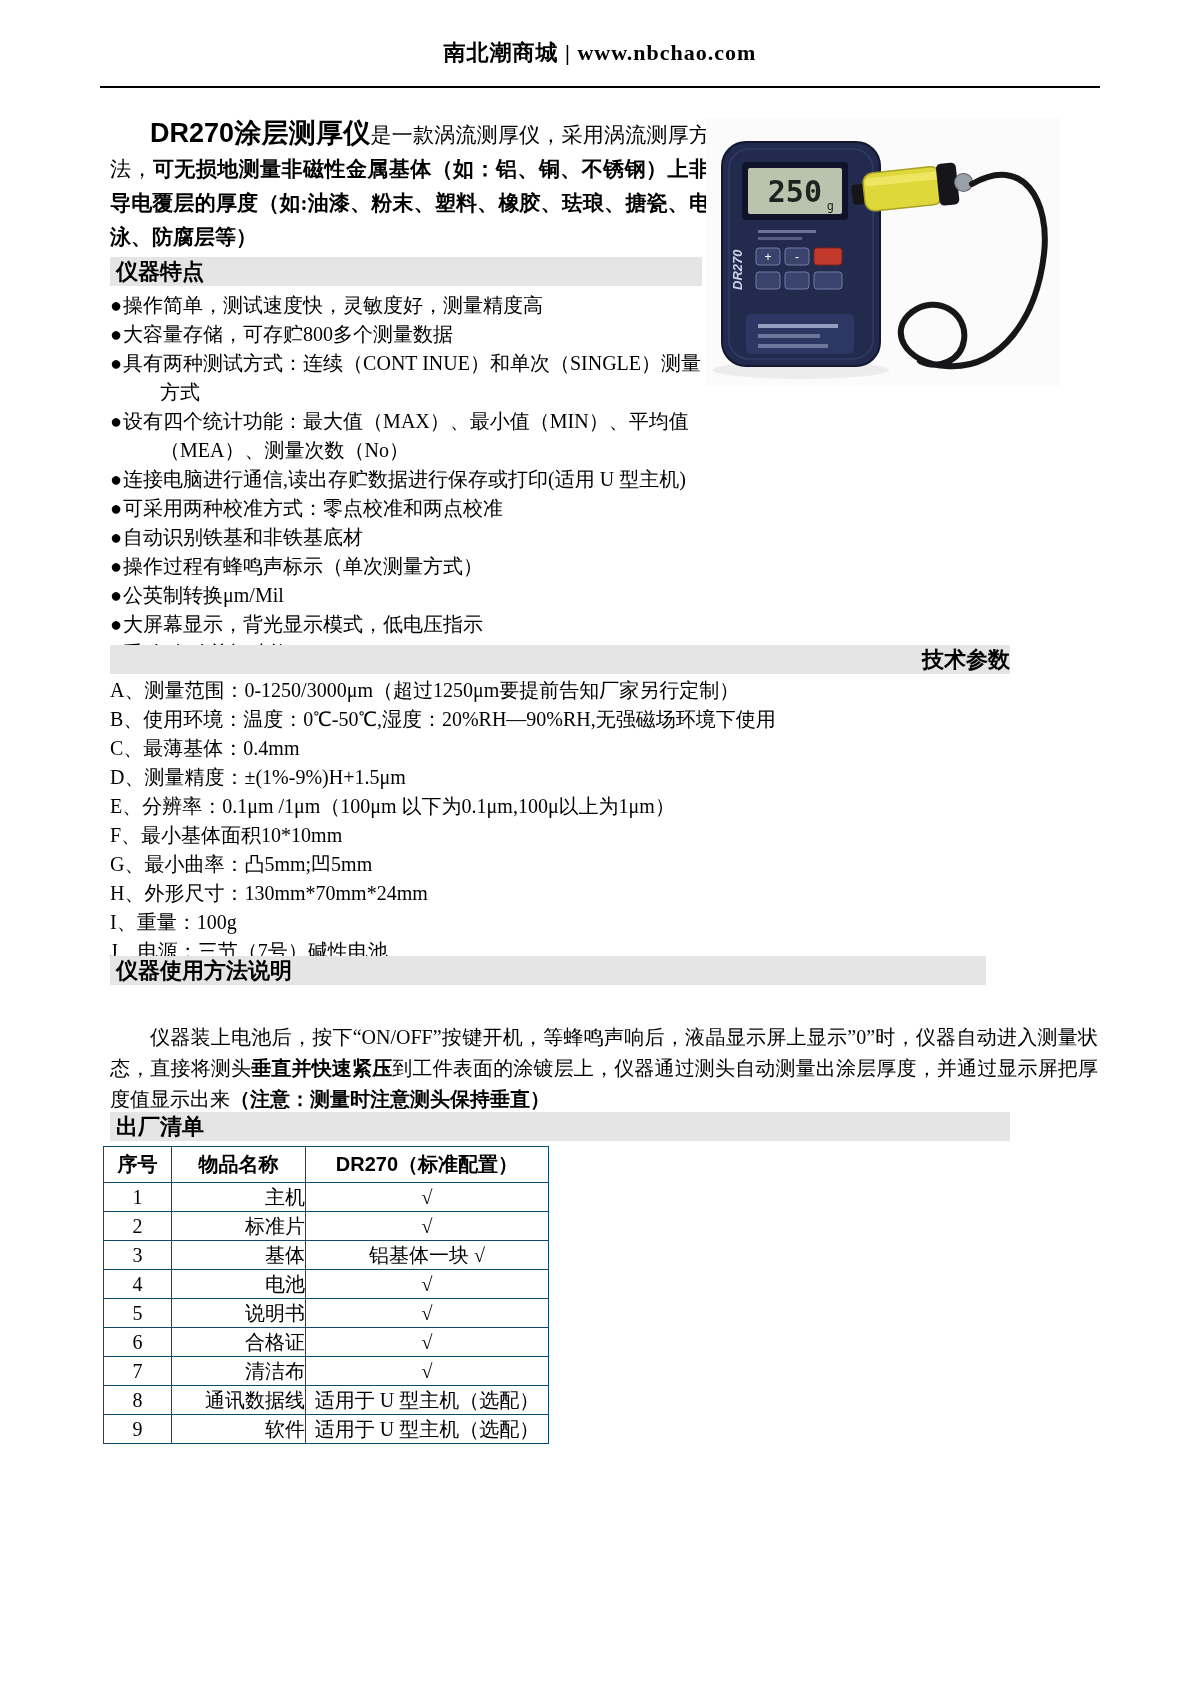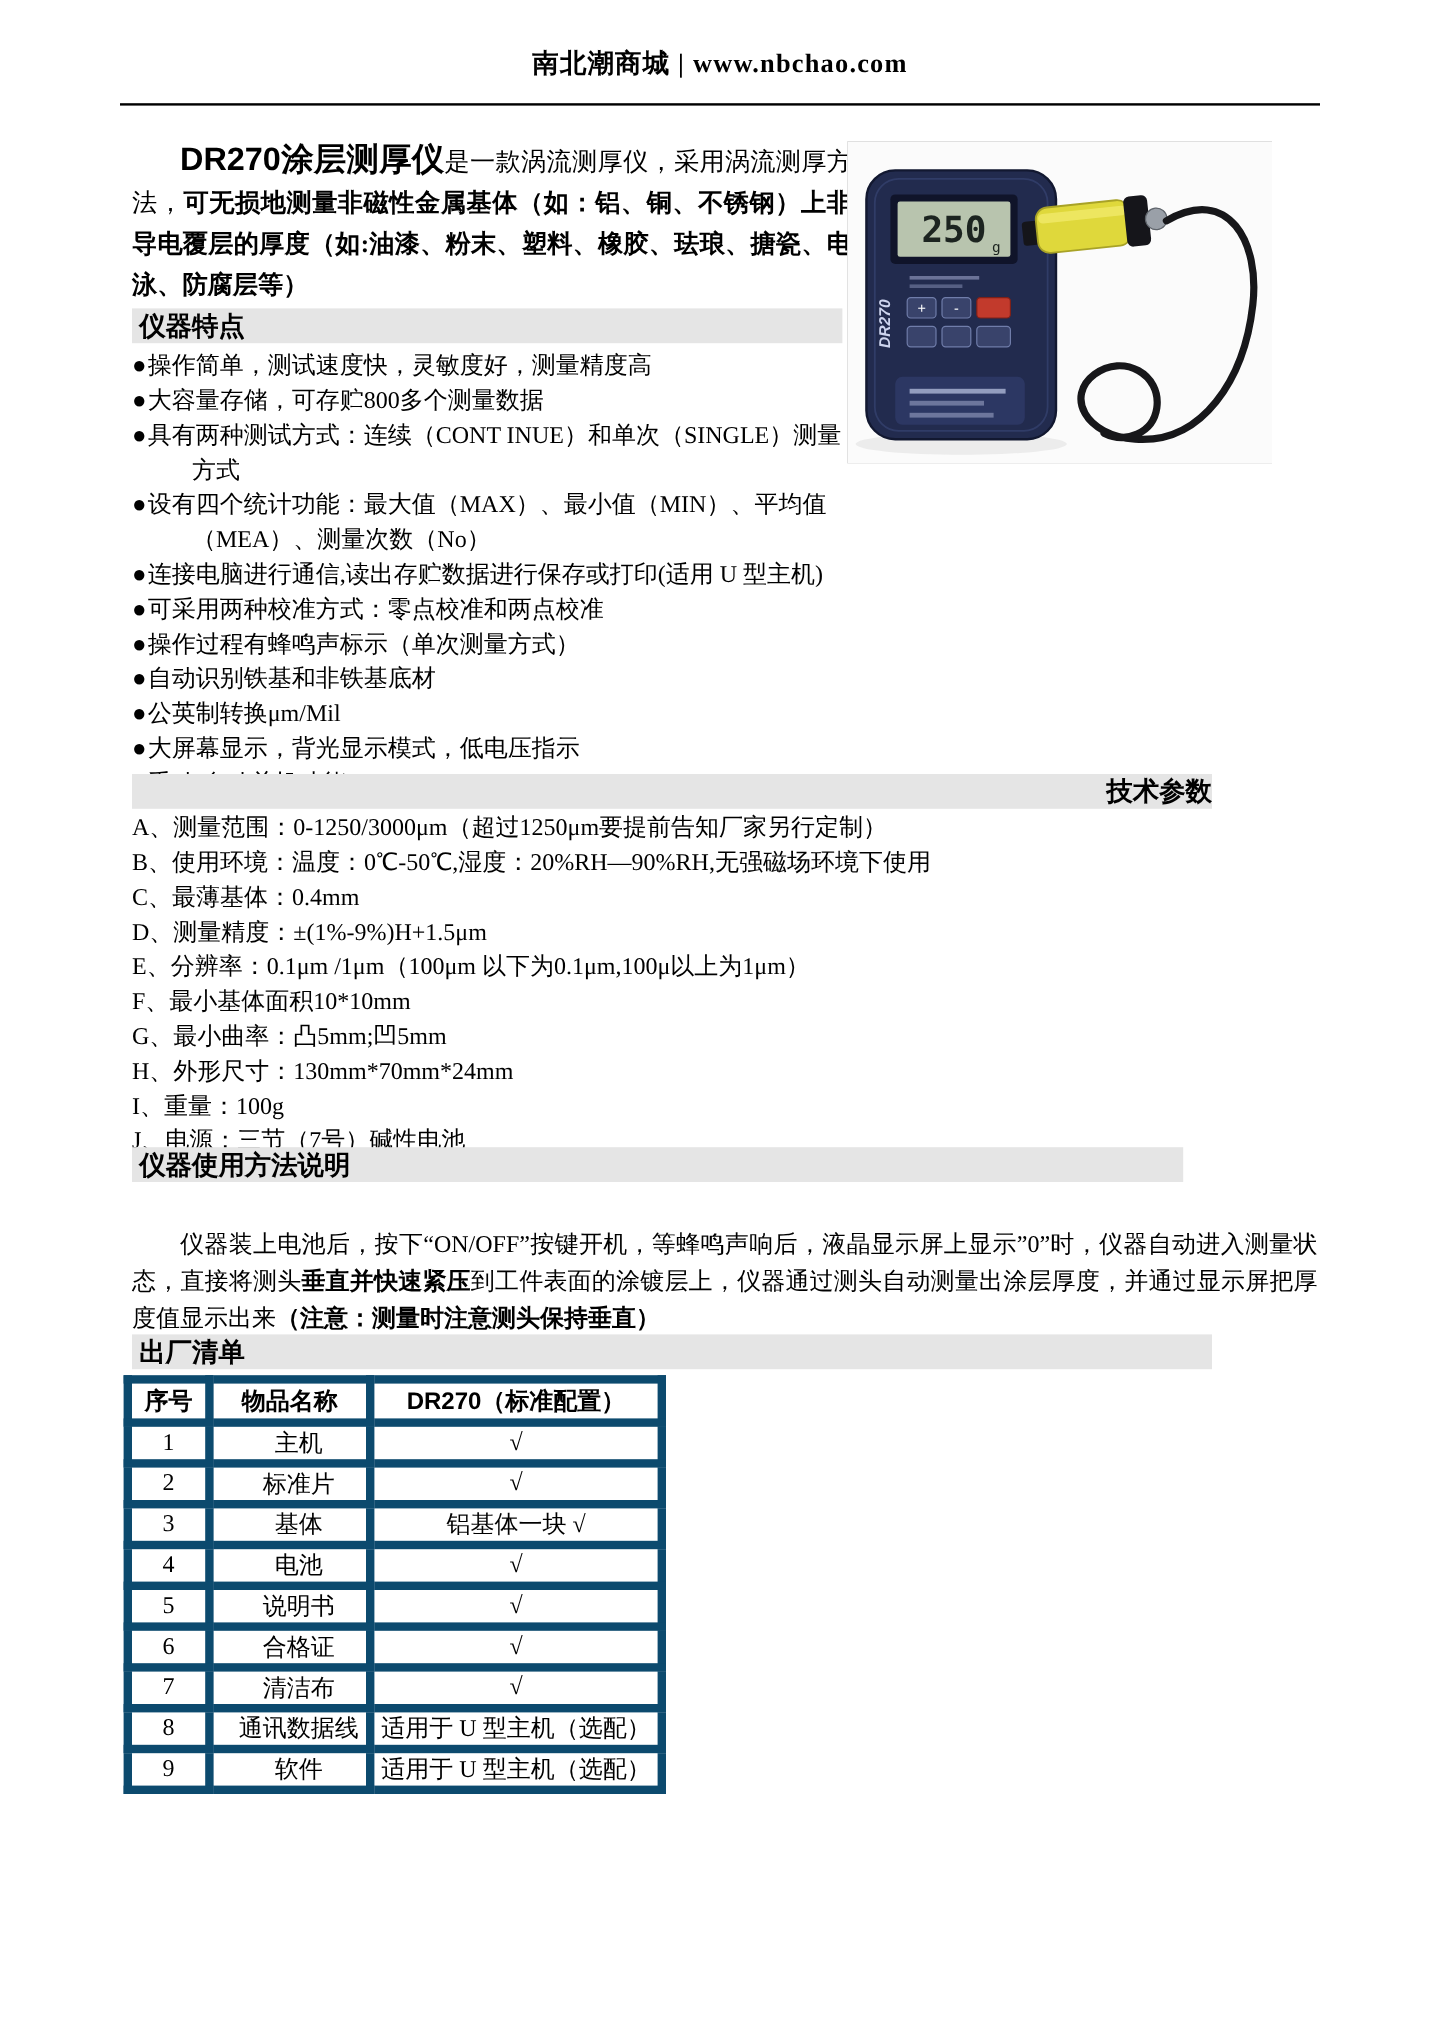--- a/index.html
+++ b/index.html
@@ -45,28 +45,28 @@
   
   .specs-list { top: 676px; left: 110px; width: 930px; list-style: none; font-size: 20px; line-height: 29px; }
 
   
   .usage-text { top: 1022px; left: 110px; width: 988px; font-size: 20px; line-height: 31px; text-align: justify; }
   .usage-text p { text-indent: 40px; }
   .usage-text b { font-weight: bold; }
 
   
   .packing-table { top: 1146px; left: 103px; border-collapse: collapse; font-size: 20px; }
-  .packing-table th, .packing-table td { border: 7px solid #0c4a6e; }
+  .packing-table th, .packing-table td { border: 1px solid #0c4a6e; }
   .packing-table th {
     font-family: "Liberation Sans", sans-serif; font-weight: bold;
     height: 36px; text-align: center;
   }
   .packing-table td { height: 29px; }
   .col-no { width: 68px; text-align: center; }
-  .col-name { width: 134px; text-align: center; padding-left: 15px; }
+  .col-name { width: 134px; text-align: right; padding-left: 15px; }
   .col-config { width: 243px; text-align: center; }
 </style>
 </head>
 <body>
 
 <div class="page">
 
   <div class="abs site-header">南北潮商城 | www.nbchao.com</div>
   <div class="abs header-rule"></div>
 
@@ -128,23 +128,23 @@
       <li class="feature-item"><span class="bullet">●</span><span>大容量存储，可存贮800多个测量数据</span></li>
 
       <li class="feature-item"><span class="bullet">●</span><span>具有两种测试方式：连续（CONT INUE）和单次（SINGLE）测量方式</span></li>
 
       <li class="feature-item"><span class="bullet">●</span><span>设有四个统计功能：最大值（MAX）、最小值（MIN）、平均值（MEA）、测量次数（No）</span></li>
 
       <li class="feature-item"><span class="bullet">●</span><span>连接电脑进行通信,读出存贮数据进行保存或打印(适用 U 型主机)</span></li>
 
       <li class="feature-item"><span class="bullet">●</span><span>可采用两种校准方式：零点校准和两点校准</span></li>
 
+      <li class="feature-item"><span class="bullet">●</span><span>自动识别铁基和非铁基底材</span></li>
+
       <li class="feature-item"><span class="bullet">●</span><span>操作过程有蜂鸣声标示（单次测量方式）</span></li>
-
-      <li class="feature-item"><span class="bullet">●</span><span>自动识别铁基和非铁基底材</span></li>
 
       <li class="feature-item"><span class="bullet">●</span><span>公英制转换μm/Mil</span></li>
 
       <li class="feature-item"><span class="bullet">●</span><span>大屏幕显示，背光显示模式，低电压指示</span></li>
 
       <li class="feature-item"><span class="bullet">●</span><span>手动/自动关机功能</span></li>
     </ul>
 
   <div class="abs section-bar bar-specs">技术参数</div>
   <ul class="abs specs-list">

